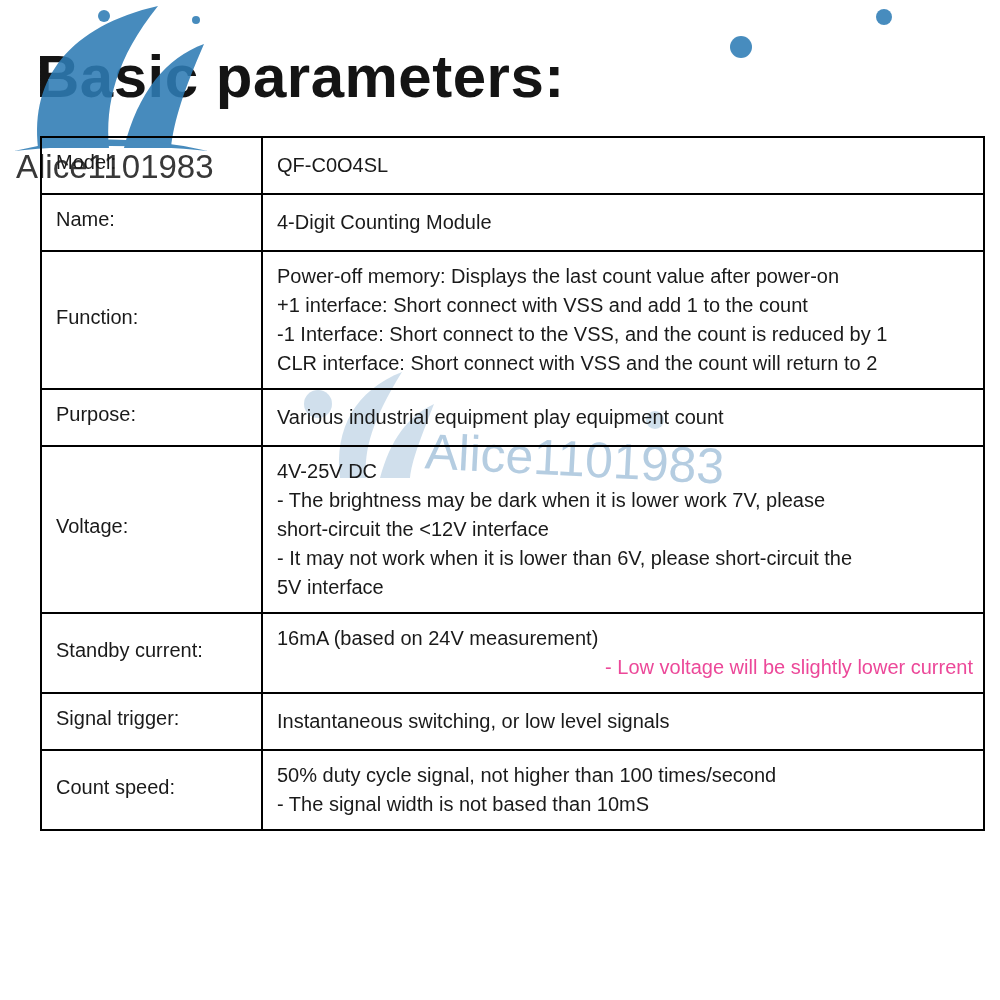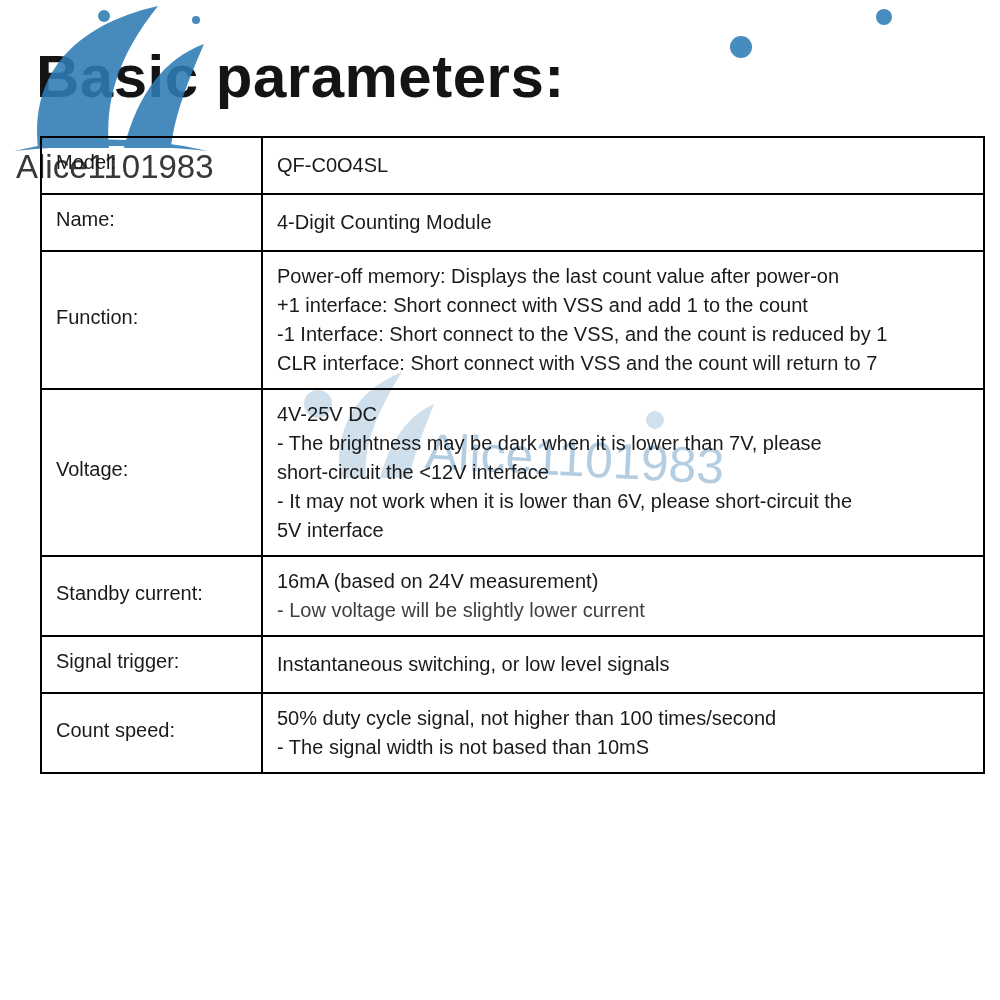--- a/index.html
+++ b/index.html
@@ -76,21 +76,22 @@
     line-height: 29px;
   }
   td.value {
     padding: 10px 10px 10px 14px;
     font-size: 20px;
   }
   .line {
     line-height: 29px;
   }
   .line.red {
-    color: #404040;
+    color: #ec4899;
+    text-align: right;
   }
 </style>
 </head>
 <body>
 
 <div class="page">
 
   <div class="title">Basic parameters:</div>
 
   <svg class="decor" viewBox="0 0 1000 1000" aria-hidden="true">
@@ -127,28 +128,34 @@
           <td class="value">
             <div class="line">4-Digit Counting Module</div>
           </td>
         </tr>
         <tr>
           <td class="label">Function:</td>
           <td class="value">
             <div class="line">Power-off memory: Displays the last count value after power-on</div>
             <div class="line">+1 interface: Short connect with VSS and add 1 to the count</div>
             <div class="line">-1 Interface: Short connect to the VSS, and the count is reduced by 1</div>
-            <div class="line">CLR interface: Short connect with VSS and the count will return to 7</div>
+            <div class="line">CLR interface: Short connect with VSS and the count will return to 2</div>
+          </td>
+        </tr>
+        <tr>
+          <td class="label">Purpose:</td>
+          <td class="value">
+            <div class="line">Various industrial equipment play equipment count</div>
           </td>
         </tr>
         <tr>
           <td class="label">Voltage:</td>
           <td class="value">
             <div class="line">4V-25V DC</div>
-            <div class="line">- The brightness may be dark when it is lower than 7V, please</div>
+            <div class="line">- The brightness may be dark when it is lower work 7V, please</div>
             <div class="line">short-circuit the &lt;12V interface</div>
             <div class="line">- It may not work when it is lower than 6V, please short-circuit the</div>
             <div class="line">5V interface</div>
           </td>
         </tr>
         <tr>
           <td class="label">Standby current:</td>
           <td class="value">
             <div class="line">16mA (based on 24V measurement)</div>
             <div class="line red">- Low voltage will be slightly lower current</div>

